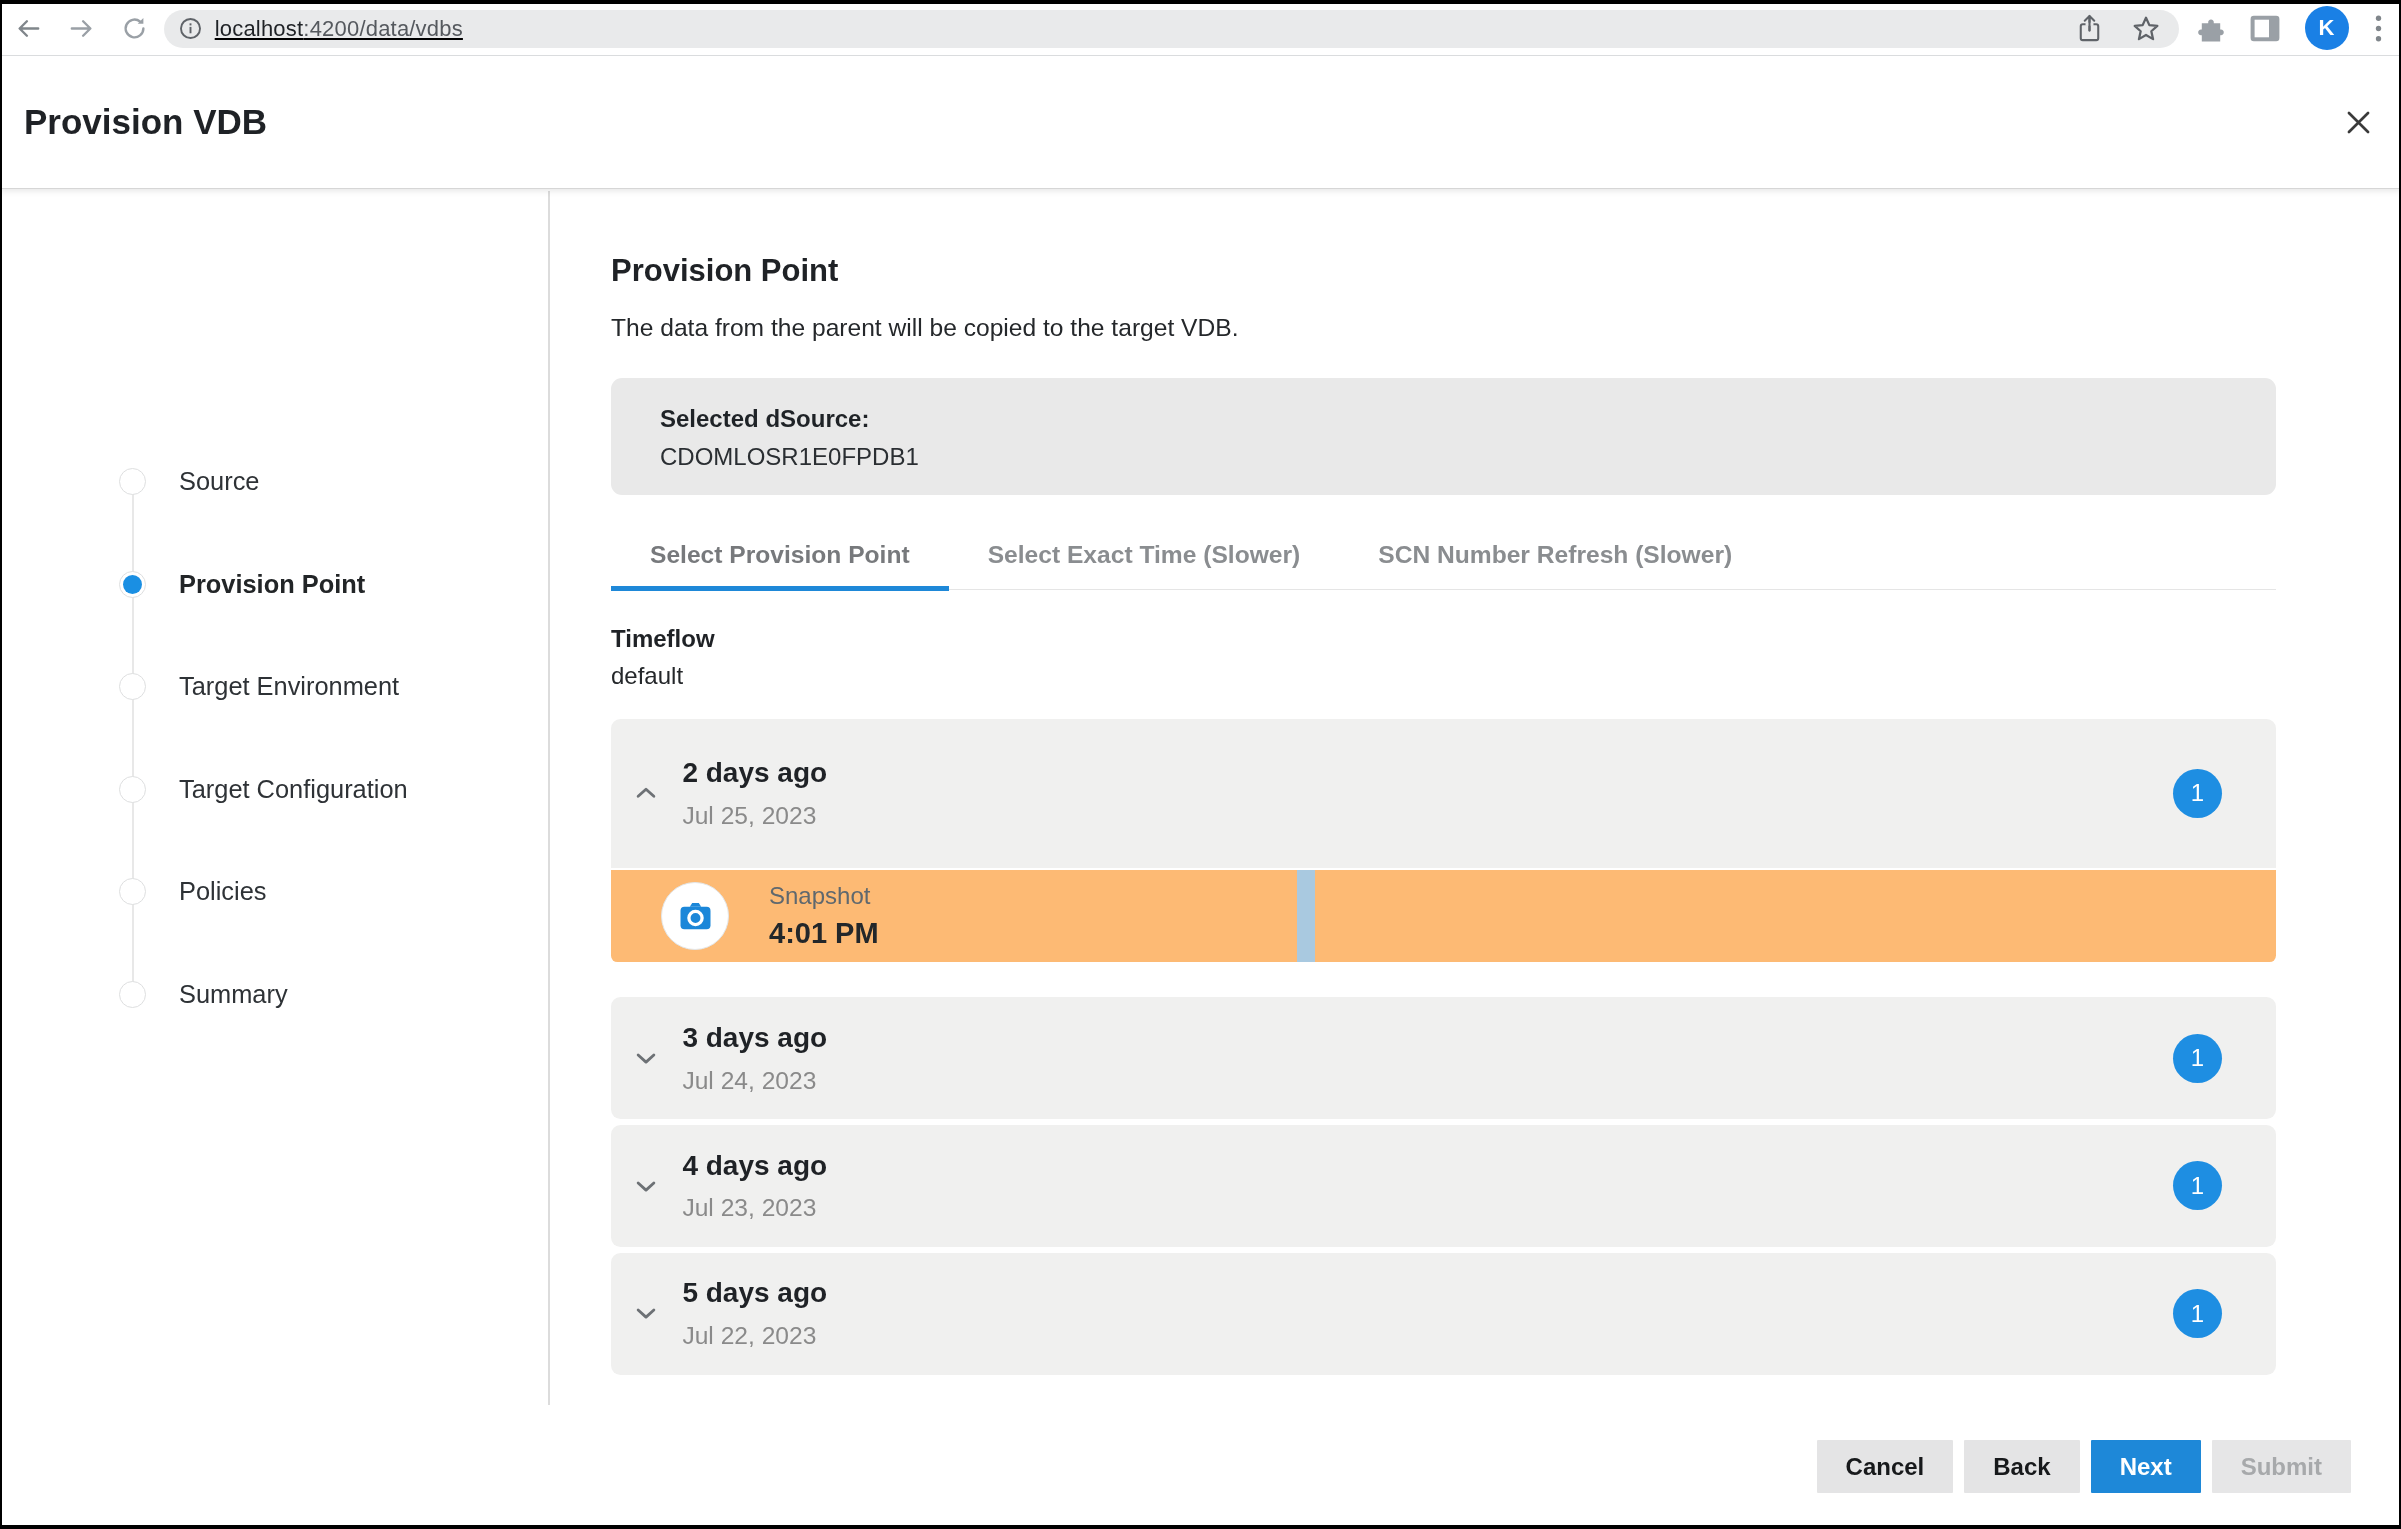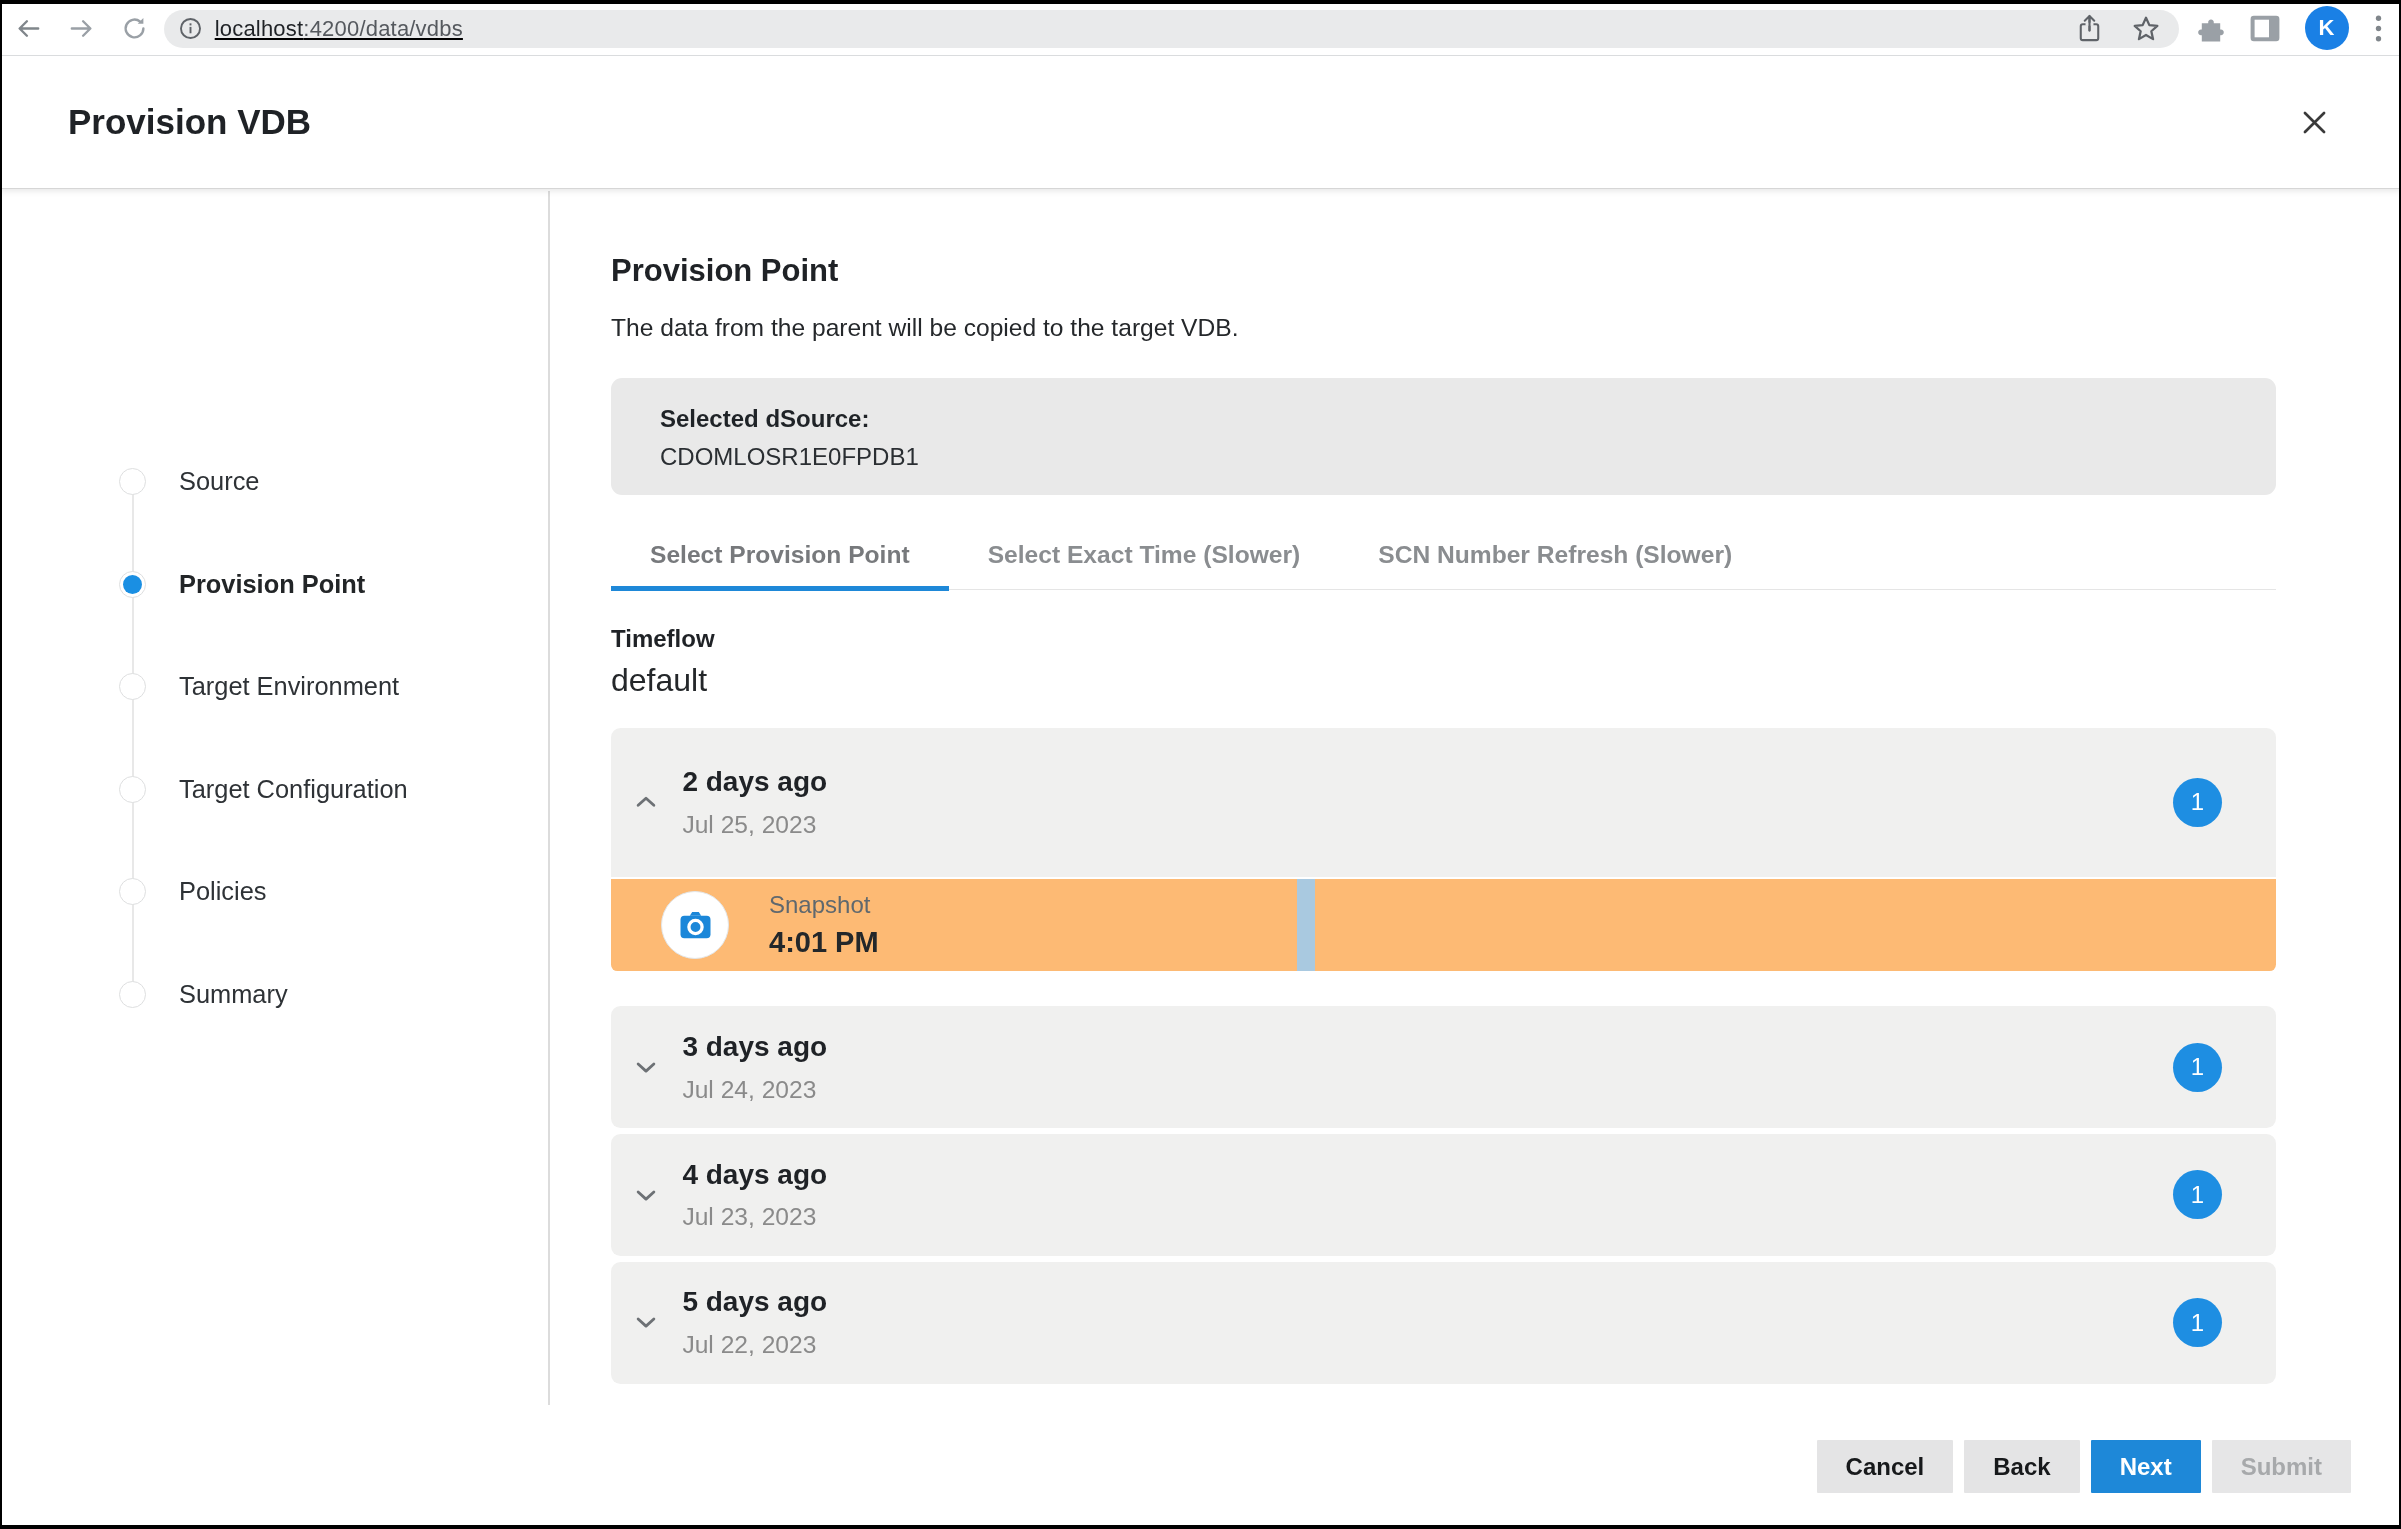--- a/index.html
+++ b/index.html
@@ -39,21 +39,21 @@
   }
   .avatar {
     width:44px; height:44px; border-radius:50%; background:#1a80e5;
     color:#fff; font-size:22px; font-weight:700;
     display:flex; align-items:center; justify-content:center;
   }
 
   
   .dialog-header {
     position:absolute; left:0; top:56px; width:100%; height:133px;
-    background:#fff; display:flex; align-items:center; padding:0 68px;
+    background:#fff; display:flex; align-items:center; padding:0 24px;
     border-bottom:1.6px solid #d6d6d6; box-shadow:0 2.4px 6.4px rgba(0,0,0,0.10);
     z-index:5;
   }
   .dialog-title { font-size:35px; font-weight:700; color:#1f2226; }
   .close-btn { margin-left:auto; width:38px; height:38px; display:flex; align-items:center; justify-content:center; cursor:pointer; }
 
   
   .stepper { position:absolute; left:0; top:191px; width:560px; height:1215px; }
   .stepper-divider { position:absolute; left:548px; top:191px; width:1.6px; height:1214px; background:#dcdcdc; }
   .step-connector { position:absolute; left:132px; top:291px; width:1.6px; height:512px; background:#e8e8e8; }
@@ -76,21 +76,21 @@
   }
   .dsource-label { font-size:24px; font-weight:700; color:#1f2327; }
   .dsource-value { font-size:24px; color:#2a2e32; margin-top:10.3px; }
 
   .tabs { margin-top:46px; display:flex; border-bottom:1.6px solid #e5e5e5; }
   .tab { padding:0 39px 20.7px; font-size:24.6px; font-weight:700; color:#8a8d90; cursor:pointer; white-space:nowrap; }
   .tab.active { color:#77797c; border-bottom:5.6px solid #1e88d8; margin-bottom:-1.6px; padding-bottom:15px; }
 
   .timeflow { margin-top:35px; }
   .timeflow-label { font-size:24px; font-weight:700; color:#1f2226; }
-  .timeflow-value { font-size:32px; color:#24272a; margin-top:8.7px; }
+  .timeflow-value { font-size:24px; color:#24272a; margin-top:8.7px; }
 
   .groups { margin-top:29px; }
   .group-header {
     background:#f0f0ef; display:flex; align-items:center;
     padding:0 54px 0 24px; cursor:pointer; position:relative;
   }
   .group-header.expanded { height:149px; border-radius:9.5px 9.5px 0 0; }
   .group-header.collapsed { height:122px; border-radius:9.5px; }
   .group + .group { margin-top:5.6px; }
   .group.first-collapsed { margin-top:35px; }

